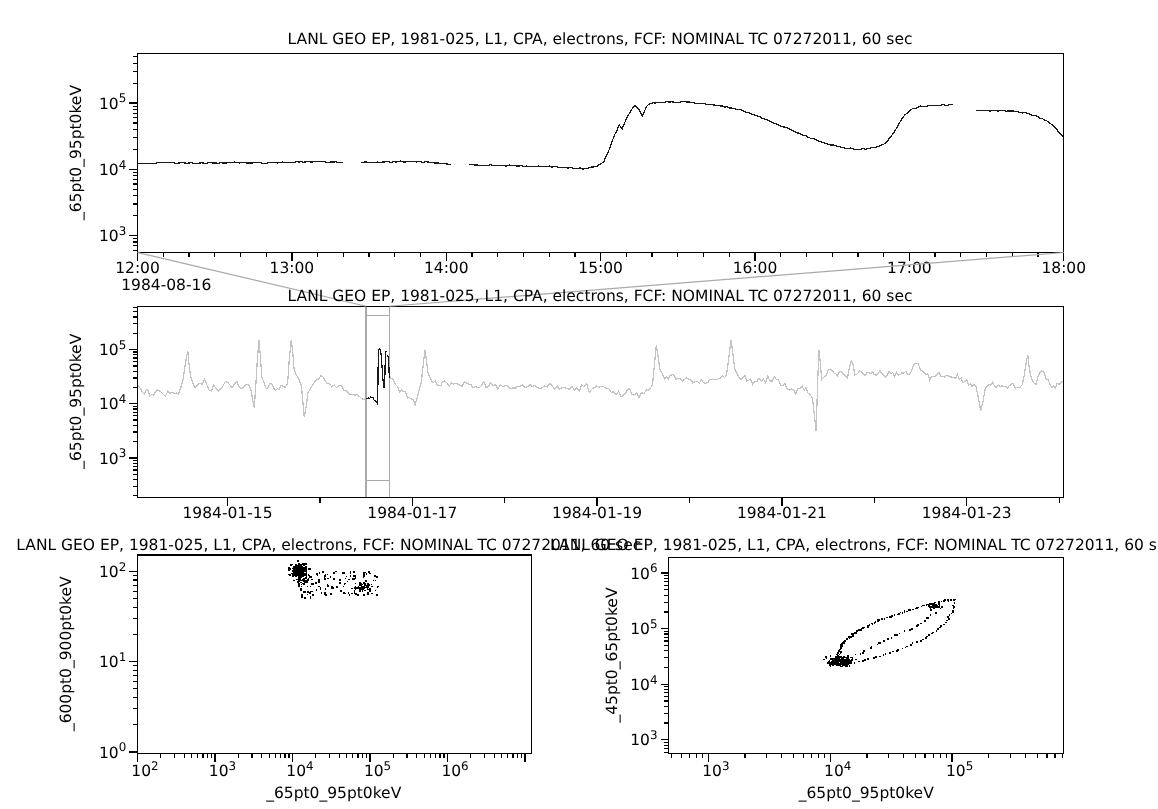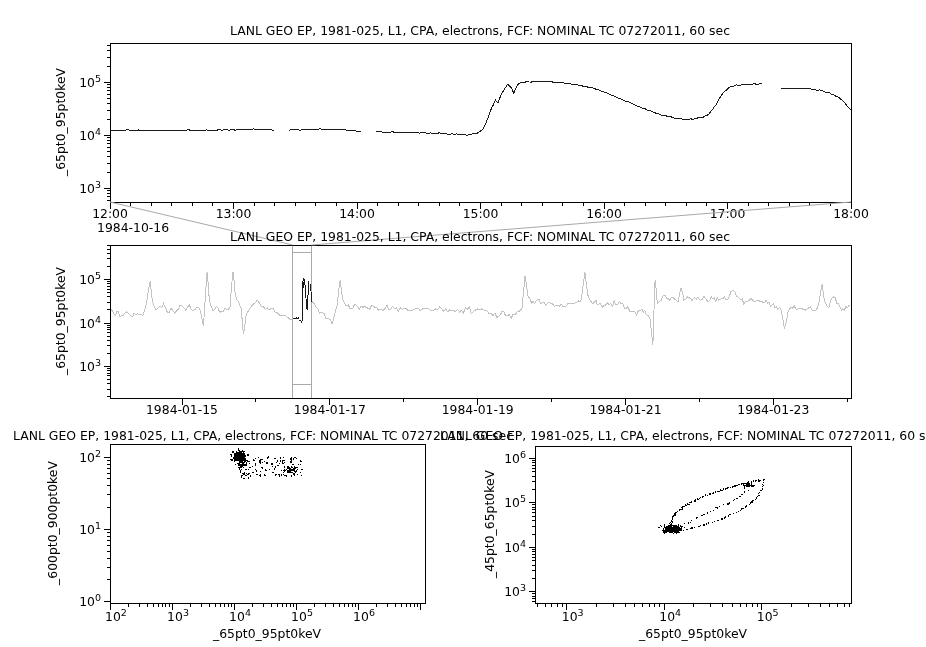--- a/index.html
+++ b/index.html
@@ -1308,14 +1308,14 @@
   <div class="ptitle" style="left:690px;top:428px;">LANL GEO EP, 1981-025, L1, CPA, electrons, FCF: NOMINAL TC 07272011, 60 sec</div>
 
   <div class="ylab" style="left:60px;top:122px;">_65pt0_95pt0keV</div>
   <div class="ylab" style="left:60px;top:321px;">_65pt0_95pt0keV</div>
   <div class="ylab" style="left:52px;top:523px;">_600pt0_900pt0keV</div>
   <div class="ylab" style="left:489px;top:524px;">_45pt0_65pt0keV</div>
 
   <div class="xlab" style="left:267px;top:626px;">_65pt0_95pt0keV</div>
   <div class="xlab" style="left:693px;top:626px;">_65pt0_95pt0keV</div>
 
-  <div class="datelab" style="left:97px;top:220px;">1984-10-16</div>
+  <div class="datelab" style="left:97px;top:220px;">1984-08-16</div>
 </div>
 
 </body></html>

